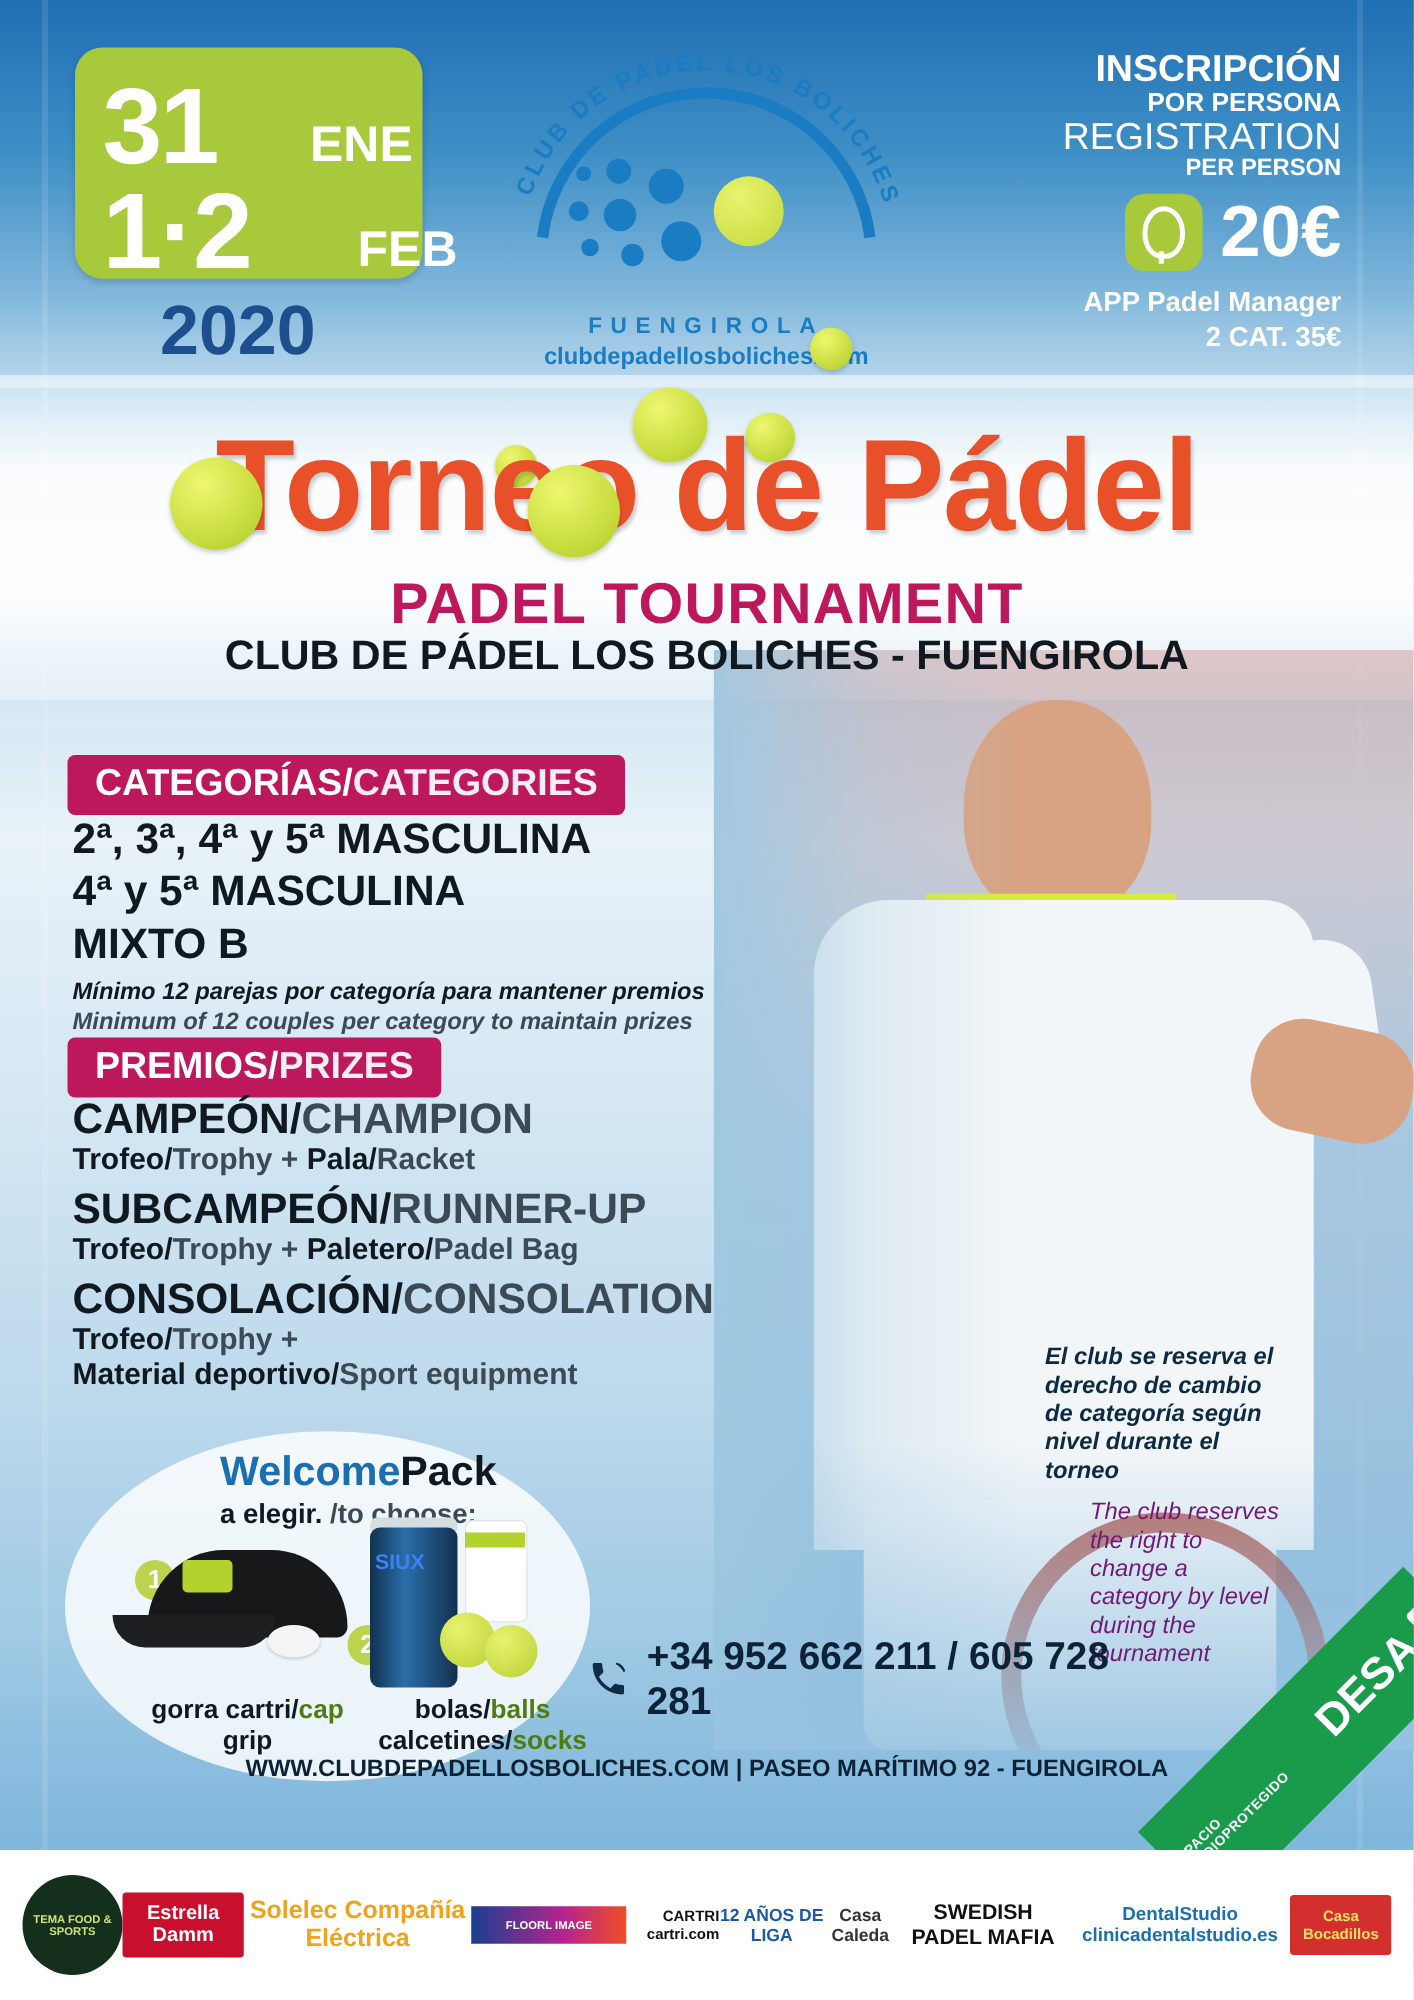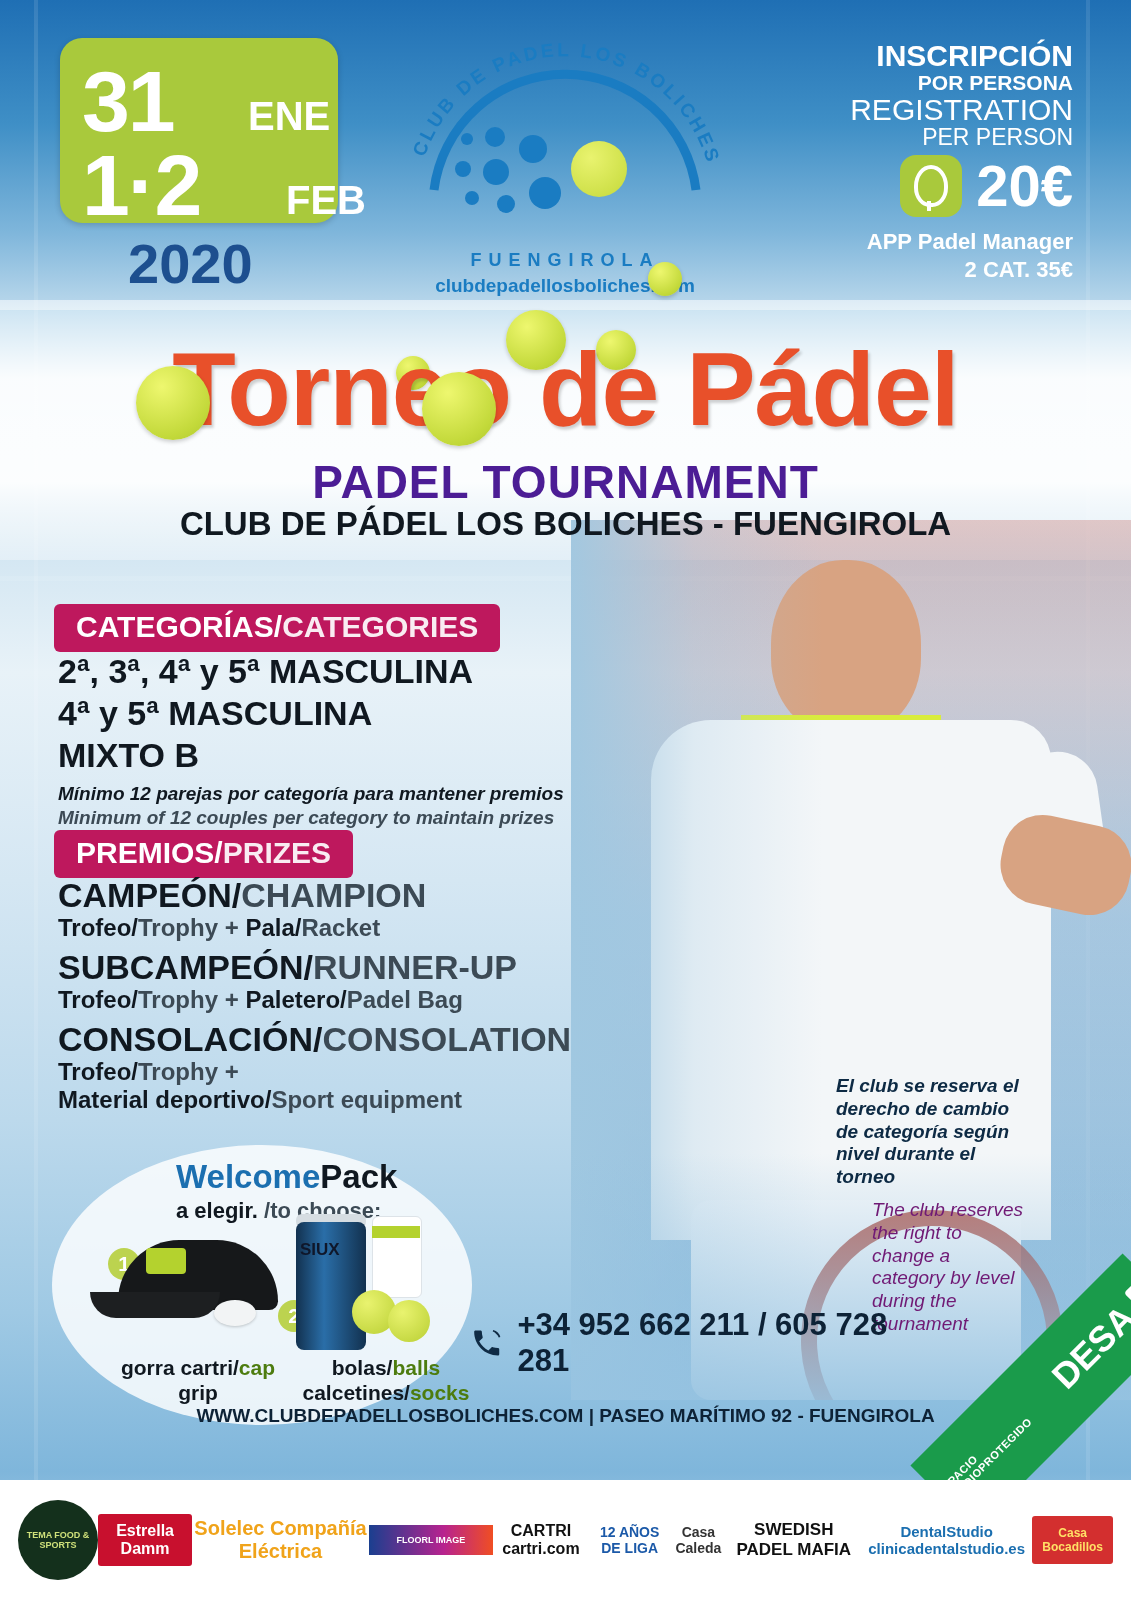--- a/index.html
+++ b/index.html
@@ -39,32 +39,32 @@
   .dot{position:absolute;border-radius:50%;background:#1a7cc2;}
   .ball-logo{position:absolute;border-radius:50%;background:radial-gradient(circle at 35% 30%,#e9f36f,#c4d93a);}
   .fuengirola{position:absolute;left:0;top:218px;width:330px;text-align:center;color:#1a7cc2;font-size:18px;font-weight:bold;letter-spacing:7px;}
   .weburl{position:absolute;left:0;top:243px;width:330px;text-align:center;color:#1a7cc2;font-size:19px;font-weight:bold;}
 
   
   .reg{position:absolute;right:58px;top:40px;width:260px;text-align:right;color:#fff;line-height:1.05;}
   .reg .l1{font-size:30px;font-weight:bold;}
   .reg .l2{font-size:21px;font-weight:bold;}
   .reg .l3{font-size:30px;font-weight:normal;}
-  .reg .l4{font-size:23px;font-weight:normal;}
+  .reg .l4{font-size:19px;font-weight:bold;}
   .price-row{position:absolute;right:58px;top:155px;display:flex;align-items:center;gap:14px;}
   .app-icon{width:62px;height:62px;border-radius:16px;background:#a9c93c;display:flex;align-items:center;justify-content:center;}
   .app-icon .rk{width:26px;height:34px;border:4px solid #fff;border-radius:50% 50% 46% 46%;position:relative;}
   .app-icon .rk:after{content:"";position:absolute;left:9px;top:32px;width:4px;height:10px;background:#fff;}
   .price{font-size:58px;font-weight:bold;color:#fff;line-height:1;}
   .reg-sub{position:absolute;right:58px;top:228px;width:300px;text-align:right;color:#fff;font-size:22px;font-weight:bold;line-height:1.25;}
 
   
   .title-main{position:absolute;left:0;top:330px;width:100%;text-align:center;font-size:104px;font-weight:bold;color:#e8502a;letter-spacing:-1px;
     text-shadow:2px 3px 3px rgba(0,0,0,.18);}
-  .title-sub{position:absolute;left:0;top:455px;width:100%;text-align:center;font-size:46px;font-weight:bold;color:#4c1d95;letter-spacing:1px;}
+  .title-sub{position:absolute;left:0;top:455px;width:100%;text-align:center;font-size:46px;font-weight:bold;color:#be185d;letter-spacing:1px;}
   .title-club{position:absolute;left:0;top:505px;width:100%;text-align:center;font-size:33px;font-weight:bold;color:#101820;}
 
   .t-ball{position:absolute;border-radius:50%;background:radial-gradient(circle at 35% 28%,#eef76f,#c3d93a 70%,#aec62f);box-shadow:0 2px 4px rgba(0,0,0,.2);}
 
   
   .player{position:absolute;right:0;top:520px;width:560px;height:880px;overflow:hidden;}
   .p-bg{position:absolute;inset:0;background:linear-gradient(180deg,rgba(180,60,50,.25),rgba(40,110,170,.25) 45%,rgba(120,170,210,.3));}
   .p-head{position:absolute;left:200px;top:40px;width:150px;height:175px;border-radius:48% 48% 44% 44%;background:#d8a382;}
   .p-body{position:absolute;left:80px;top:200px;width:400px;height:520px;border-radius:60px 40px 0 0;background:#f3f6f8;}
   .p-collar{position:absolute;left:170px;top:195px;width:200px;height:46px;border-radius:0 0 40px 40px;background:#d9ec3c;}
@@ -124,21 +124,21 @@
   
   .address{position:absolute;left:0;top:1405px;width:100%;text-align:center;font-size:19px;font-weight:bold;color:#0d2236;}
 
   
   .sponsor-bar{position:absolute;left:0;bottom:0;width:100%;height:120px;background:#ffffff;display:flex;align-items:center;justify-content:space-between;padding:0 18px;box-sizing:border-box;}
   .sp{height:78px;display:flex;align-items:center;justify-content:center;font-size:13px;font-weight:bold;color:#222;text-align:center;}
   .sp-circle{width:80px;height:80px;border-radius:50%;background:#14301c;color:#cfe07a;font-size:9px;display:flex;align-items:center;justify-content:center;padding:6px;box-sizing:border-box;}
   .sp-estrella{background:#c8102e;color:#fff;padding:8px 14px;border-radius:3px;font-size:16px;}
   .sp-solelec{color:#f0a31a;font-size:20px;}
   .sp-flood{background:linear-gradient(90deg,#1a3f8f,#b7238f 60%,#f04e23);color:#fff;font-size:9px;padding:10px 8px;width:108px;}
-  .sp-cartri{color:#111;font-size:16px;}
+  .sp-cartri{color:#111;font-size:12px;text-align:right;}
   .sp-liga{color:#1b59a8;font-size:14px;}
   .sp-caleda{color:#333;font-size:14px;}
   .sp-swedish{color:#111;font-size:17px;}
   .sp-dental{color:#1b6fb0;font-size:15px;}
   .sp-casa{background:#d32f2f;color:#ffe066;font-size:12px;padding:10px;border-radius:3px;}
 </style>
 </head>
 <body>
 
 <div class="poster">
@@ -271,21 +271,21 @@
 
   <div class="num" style="left:108px;top:1248px;">1</div>
   <div class="cap">
       <div class="cap-logo"></div>
     </div>
   <div class="grip"></div>
 
   <div class="num" style="left:278px;top:1300px;">2</div>
   <div class="can-top"></div>
   <div class="balls-can"></div>
-  <div style="position:absolute;left:300px;top:1240px;color:#0f172a;font-size:17px;font-weight:bold;">SIUX</div>
+  <div style="position:absolute;left:300px;top:1240px;color:#3b82f6;font-size:17px;font-weight:bold;">SIUX</div>
   <div class="sock"></div>
   <div class="sock-band"></div>
   <div class="ball-sm" style="left:352px;top:1290px;width:44px;height:44px;"></div>
   <div class="ball-sm" style="left:388px;top:1300px;width:42px;height:42px;"></div>
 
   <div class="wp-cap-label">
     <span>gorra cartri/</span><span class="sl">cap</span><br>
     <span>grip</span>
   </div>
   <div class="wp-ball-label">

